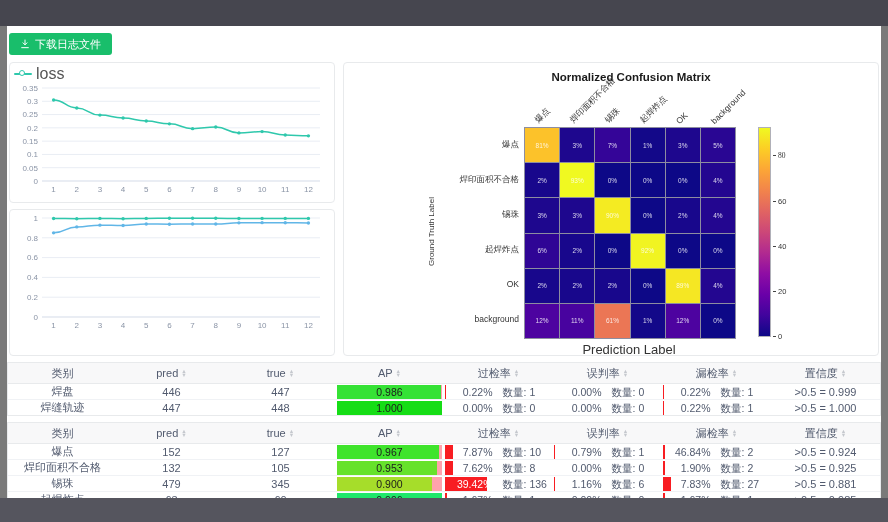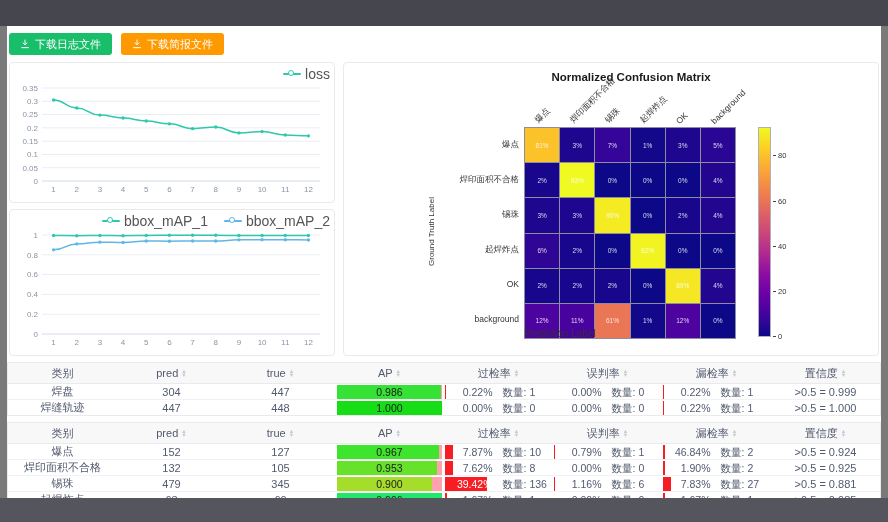--- a/index.html
+++ b/index.html
@@ -19,42 +19,42 @@
   .btn.white{background:#fff;color:#515a6e;border:1px solid #dcdee2}
   .btn.gray{background:#8a8f99;color:#fff}
 
   
   .charts-row{display:flex;gap:8px;padding:0 2px}
   .left-col{width:326px;display:flex;flex-direction:column;gap:6px}
   .card{background:#fff;border:1px solid #e8eaec;border-radius:4px;box-sizing:border-box}
   .card.c1{height:141px;padding:2px 4px}
   .card.c2{height:147px;padding:2px 4px}
   .card.right{flex:1;height:294px;position:relative}
-  .legend{display:flex;justify-content:flex-end;align-items:center;gap:16px;height:17px;font-size:14px;color:#555}
+  .legend{display:flex;justify-content:flex-start;align-items:center;gap:16px;height:17px;font-size:16px;color:#555}
   .lgitem{display:inline-flex;align-items:center;gap:4px;cursor:pointer}
   .lgicon{position:relative;width:18px;height:10px;display:inline-block}
   .lgline{position:absolute;left:0;right:0;top:4px;height:2px;border-radius:1px}
   .lgdot{position:absolute;left:5px;top:1px;width:6px;height:6px;border:1.5px solid;border-radius:50%;background:#fff;box-sizing:border-box}
 
   
   .cm-wrap{position:relative;width:370px;height:288px;margin:4px auto 0}
   .cm-title{position:absolute;top:4px;left:70px;width:270px;text-align:center;font-size:11.5px;font-weight:bold;color:#1a1a1a}
   .cm-ylab{position:absolute;left:1px;top:60px;height:210px;writing-mode:vertical-rl;transform:rotate(180deg);
            font-size:8px;color:#333;display:flex;align-items:center;justify-content:center}
   .cm-rowlabels{position:absolute;left:12px;top:60px;width:86px}
   .cm-rowlabels div{height:35px;line-height:35px;text-align:right;padding-right:5px;font-size:8.5px;color:#333;
                     white-space:nowrap;overflow:visible}
   .cm-toplabels{position:absolute;left:98px;top:14px;width:210px;height:46px}
   .cm-toplabels span{position:absolute;bottom:1px;font-size:8.5px;color:#333;white-space:nowrap;
                      transform:rotate(-45deg);transform-origin:0 100%}
   .cm-grid{position:absolute;left:98px;top:60px;width:210px;height:210px;display:grid;
            grid-template-columns:repeat(6,1fr);grid-template-rows:repeat(6,1fr);
            gap:1px;background:#8d8da0;border:1px solid #8d8da0;box-sizing:content-box}
   .cm-cell{display:flex;align-items:center;justify-content:center;font-size:6.5px;color:rgba(255,255,255,.82)}
-  .cm-xlab{position:absolute;left:98px;top:261px;width:210px;font-size:10px;color:#333}
+  .cm-xlab{position:absolute;left:98px;top:275px;width:210px;text-align:center;font-size:13px;color:#333}
   .cm-cbar{position:absolute;left:332px;top:60px;width:13px;height:210px;border:1px solid #b0b0b8;box-sizing:border-box}
   .cm-cbar-ticks{position:absolute;left:347px;top:60px;width:22px;height:210px}
   .cm-cbar-ticks .lab{position:absolute;left:5px;font-size:7.5px;color:#333}
   .cm-cbar-ticks .dash{position:absolute;left:0;width:3px;height:1px;background:#444}
 
   
   .tables{margin-top:6px}
   .tbl{border:1px solid #e8eaec;background:#fff}
   .tbl + .tbl{margin-top:6px}
   table{width:100%;border-collapse:collapse;table-layout:fixed;font-size:11px;color:#515a6e}
@@ -82,26 +82,20 @@
 <div class="top-strip"></div>
 
 <div class="content">
 
   <div class="toolbar" id="toolbar">
       <button class="btn green">
         <svg class="dlicon" viewBox="0 0 12 12">
           <path d="M6 1.2v5.6M3.6 4.6L6 7l2.4-2.4M2 10.4h8" fill="none" stroke="currentColor" stroke-width="1.2" stroke-linecap="round" stroke-linejoin="round"></path>
         </svg>
         <span>下载日志文件</span>
-      </button>
-      <button class="btn orange">
-        <svg class="dlicon" viewBox="0 0 12 12">
-          <path d="M6 1.2v5.6M3.6 4.6L6 7l2.4-2.4M2 10.4h8" fill="none" stroke="currentColor" stroke-width="1.2" stroke-linecap="round" stroke-linejoin="round"></path>
-        </svg>
-        <span>下载简报文件</span>
       </button>
     </div>
 
   <div class="charts-row">
     <div class="left-col">
       <div class="card c1">
         <div class="legend" id="legend0">
             <span class="lgitem">
               <span class="lgicon">
                 <span class="lgline" style="background:#2fc8ac"></span>
@@ -149,36 +143,20 @@
             <circle cx="155.41666666666669" cy="41.87142857142857" r="1.7" fill="#2fc8ac"></circle>
             <circle cx="178.58333333333334" cy="46.654285714285706" r="1.7" fill="#2fc8ac"></circle>
             <circle cx="201.75" cy="45.059999999999995" r="1.7" fill="#2fc8ac"></circle>
             <circle cx="224.91666666666669" cy="50.90571428571429" r="1.7" fill="#2fc8ac"></circle>
             <circle cx="248.08333333333334" cy="49.57714285714285" r="1.7" fill="#2fc8ac"></circle>
             <circle cx="271.25" cy="53.03142857142857" r="1.7" fill="#2fc8ac"></circle>
             <circle cx="294.4166666666667" cy="53.82857142857142" r="1.7" fill="#2fc8ac"></circle>
           </svg>
       </div>
       <div class="card c2">
-        <div class="legend" id="legend1">
-            <span class="lgitem">
-              <span class="lgicon">
-                <span class="lgline" style="background:#2fc8ac"></span>
-                <span class="lgdot" style="border-color:#2fc8ac"></span>
-              </span>
-              <span class="lgname">bbox_mAP_1</span>
-            </span>
-            <span class="lgitem">
-              <span class="lgicon">
-                <span class="lgline" style="background:#61b6e7"></span>
-                <span class="lgdot" style="border-color:#61b6e7"></span>
-              </span>
-              <span class="lgname">bbox_mAP_2</span>
-            </span>
-          </div>
         <svg id="chart1" width="314" height="120">
             <line x1="28" x2="306" y1="105" y2="105" stroke="#e9edf4" stroke-width="1"></line>
             <text x="24" y="107.8" text-anchor="end" font-size="8" fill="#8a94a6">0</text>
             <line x1="28" x2="306" y1="85.2" y2="85.2" stroke="#e9edf4" stroke-width="1"></line>
             <text x="24" y="88" text-anchor="end" font-size="8" fill="#8a94a6">0.2</text>
             <line x1="28" x2="306" y1="65.4" y2="65.4" stroke="#e9edf4" stroke-width="1"></line>
             <text x="24" y="68.2" text-anchor="end" font-size="8" fill="#8a94a6">0.4</text>
             <line x1="28" x2="306" y1="45.6" y2="45.6" stroke="#e9edf4" stroke-width="1"></line>
             <text x="24" y="48.4" text-anchor="end" font-size="8" fill="#8a94a6">0.6</text>
             <line x1="28" x2="306" y1="25.799999999999997" y2="25.799999999999997" stroke="#e9edf4" stroke-width="1"></line>
@@ -291,21 +269,21 @@
         <div class="cm-cbar-ticks" id="cmBarTicks">
             <span class="dash" style="bottom: 0px;"></span>
             <span class="lab" style="bottom: -4px;">0</span>
             <span class="dash" style="bottom: 45.1613px;"></span>
             <span class="lab" style="bottom: 41.1613px;">20</span>
             <span class="dash" style="bottom: 90.3226px;"></span>
             <span class="lab" style="bottom: 86.3226px;">40</span>
             <span class="dash" style="bottom: 135.484px;"></span>
             <span class="lab" style="bottom: 131.484px;">60</span>
             <span class="dash" style="bottom: 180.645px;"></span>
-            <span class="lab" style="bottom: 176.645px;">80</span>
+            <span class="lab" style="bottom: 176.645px; font-family: Liberation Serif, serif;">80</span>
           </div>
       </div>
     </div>
   </div>
 
   <div class="tables">
     <div class="tbl" id="table0">
         <table>
           <thead>
             <tr>
@@ -375,21 +353,21 @@
                     <i>▲</i>
                     <i>▼</i>
                   </span>
                 </div>
               </th>
             </tr>
           </thead>
           <tbody>
             <tr>
               <td>焊盘</td>
-              <td>304</td>
+              <td>446</td>
               <td>447</td>
               <td>
                 <div class="apbar"><div class="apfill" style="width:98.6%;background:#35e235"></div><span class="aptext">0.986</span></div>
               </td>
               <td>
                 <div class="rcell">
                   <div class="rbar" style="width:0.22%"></div>
                   <div class="rtext">
                     <span class="pct">0.22%</span>
                     <span class="cnt">数量: 1</span>

